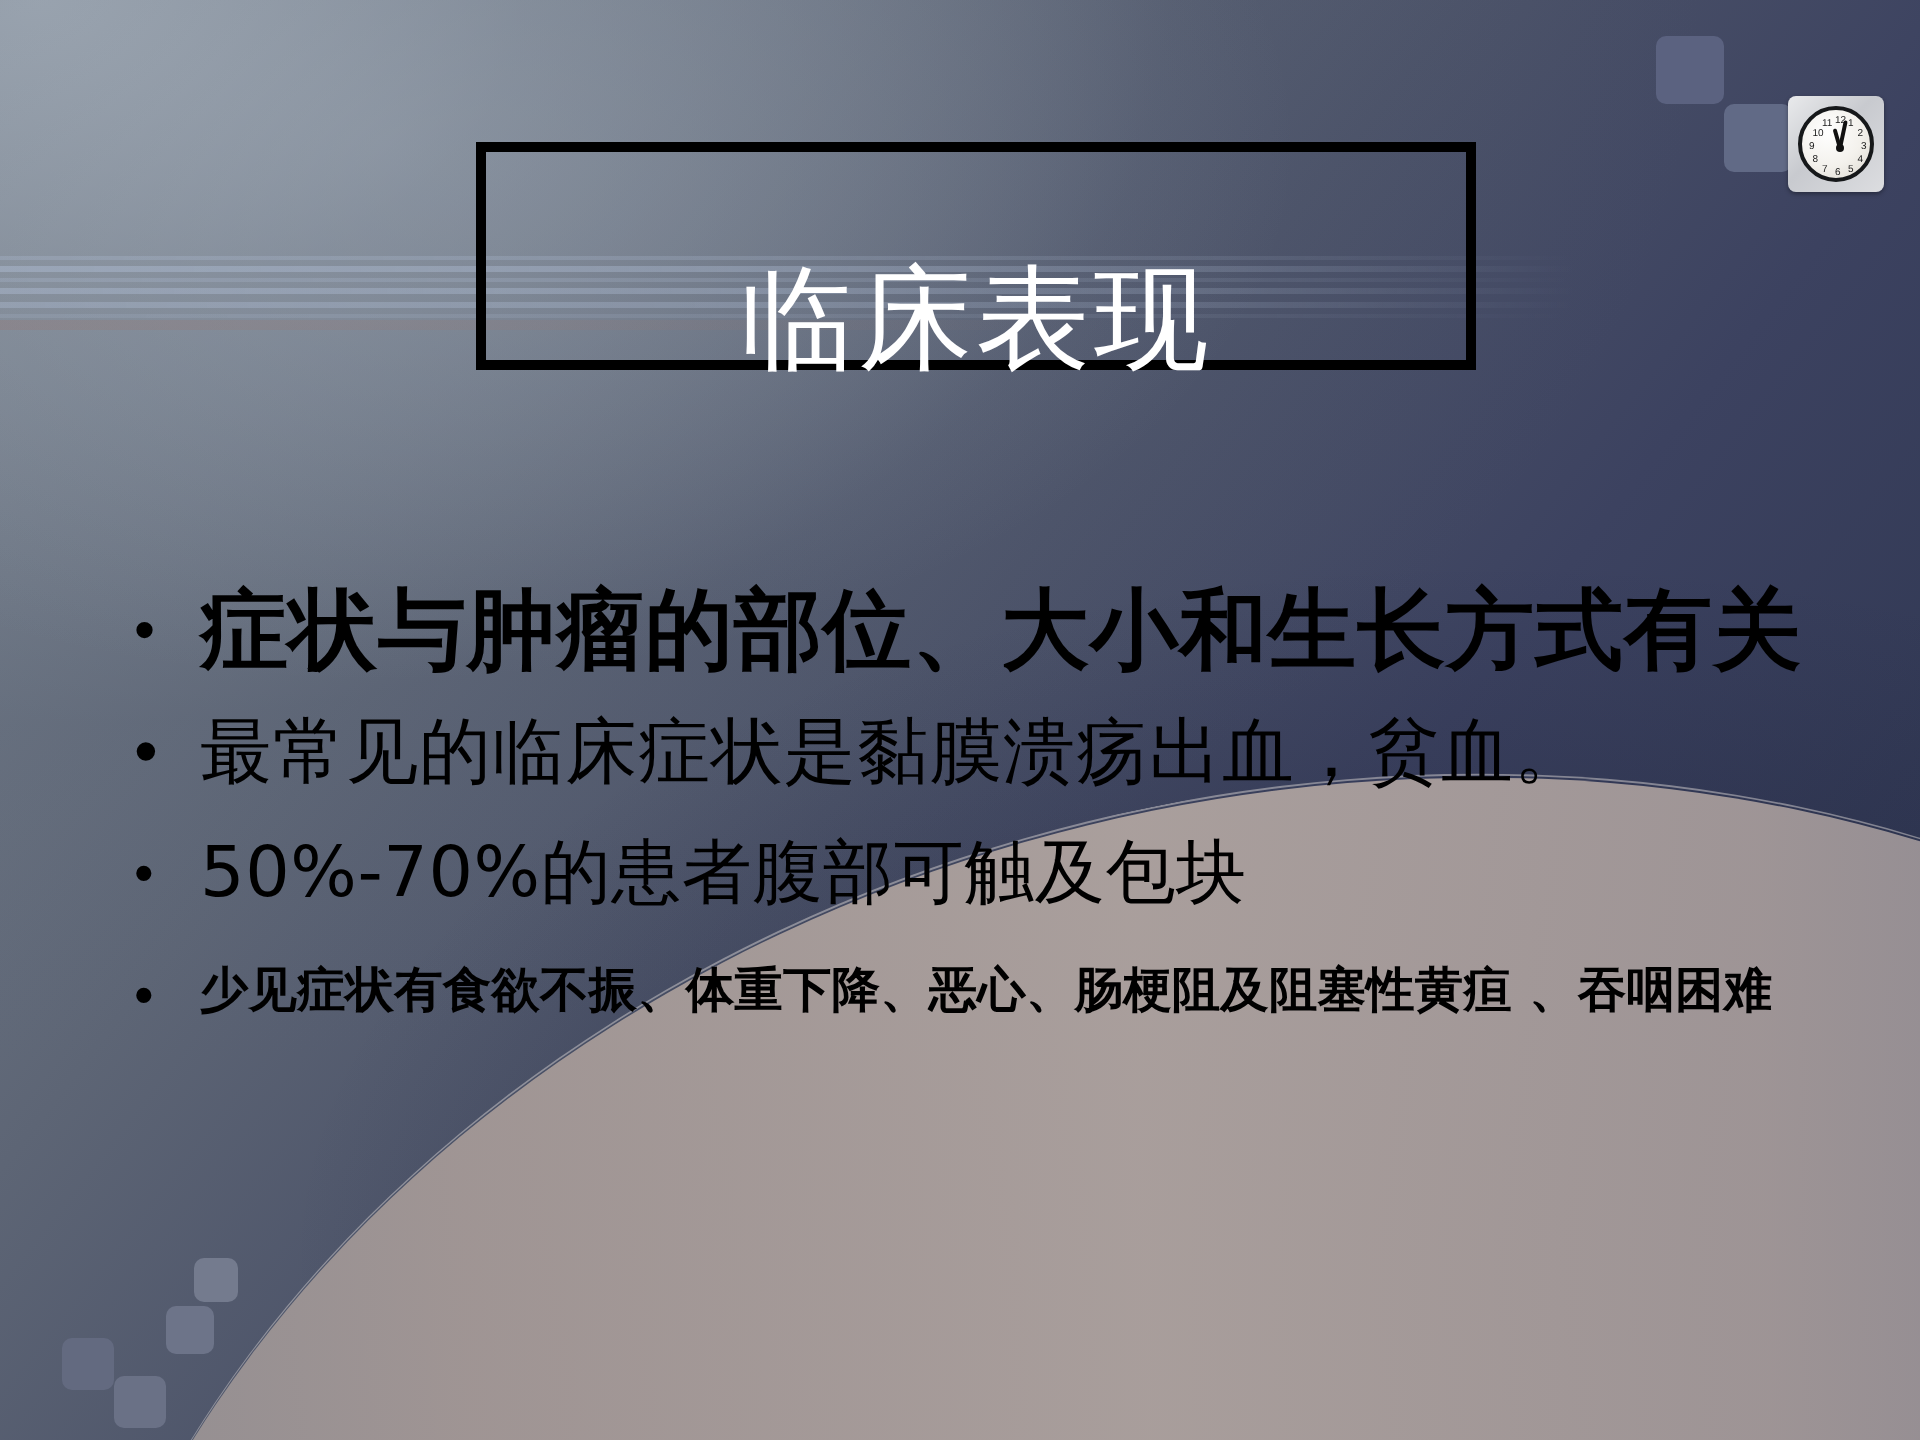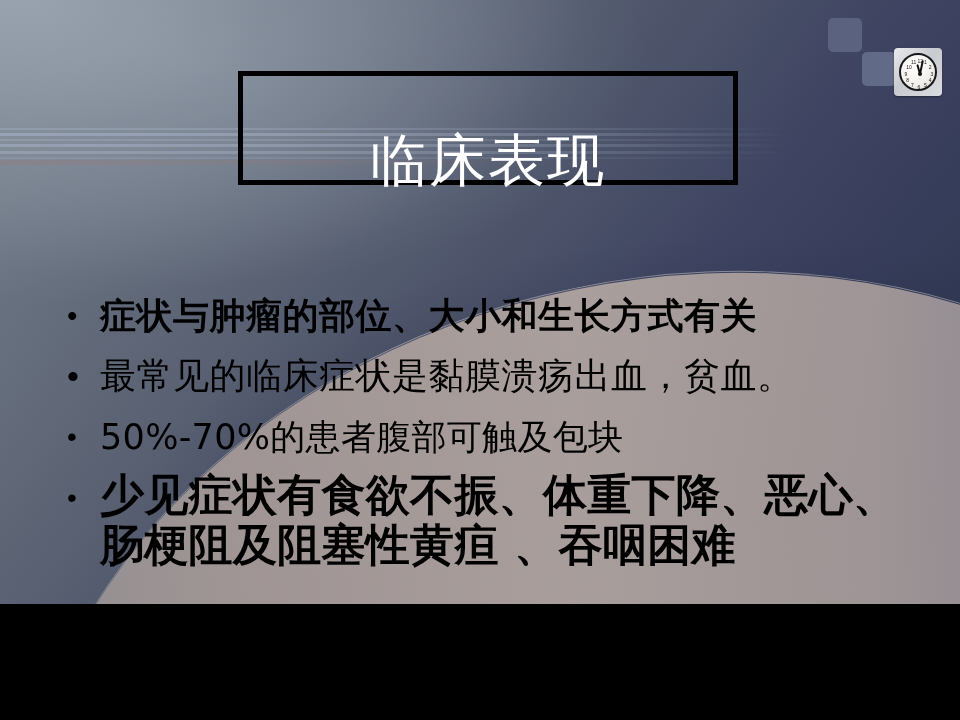--- a/index.html
+++ b/index.html
@@ -3,21 +3,21 @@
 <meta charset="utf-8">
 <style>
   html, body {
     margin: 0;
     padding: 0;
     background: #000;
   }
   #slide {
     position: relative;
     width: 960px;
-    height: 604px;
+    height: 720px;
     overflow: hidden;
     font-family: "Liberation Sans", "DejaVu Sans", sans-serif;
     background:
       radial-gradient(140% 120% at 2% 0%, rgba(150,160,172,0.95) 0%, rgba(132,142,156,0.55) 18%, rgba(90,100,120,0.18) 42%, rgba(60,68,94,0.0) 62%),
       linear-gradient(128deg, #7e868f 0%, #6d7683 14%, #5d6575 30%, #4b5268 48%, #3c4260 66%, #333a56 82%, #2c3350 100%);
   }
 
   
   .tone-a {
     position: absolute;
@@ -182,21 +182,21 @@
     flex: 1 1 auto;
     color: #000;
   }
 
   
   .b1 { margin-bottom: 2px; }
   .b1 .bullet-dot { font-size: 30px; line-height: 56px; }
   .b1 .bullet-text {
     font-family: "DejaVu Sans", "Liberation Sans", sans-serif;
     font-weight: 700;
-    font-size: 36px;
+    font-size: 44px;
     line-height: 56px;
     letter-spacing: 0.5px;
   }
 
   
   .b2 { margin-bottom: 2px; }
   .b2 .bullet-dot { font-size: 34px; line-height: 60px; }
   .b2 .bullet-text {
     font-family: Liberation Sans, sans-serif;
     font-weight: 400;
@@ -214,21 +214,21 @@
     font-size: 35px;
     line-height: 58px;
     letter-spacing: 0.3px;
   }
 
   
   .b4 .bullet-dot { font-size: 28px; line-height: 56px; }
   .b4 .bullet-text {
     font-family: "DejaVu Sans", "Liberation Sans", sans-serif;
     font-weight: 700;
-    font-size: 44px;
+    font-size: 24px;
     line-height: 50px;
     letter-spacing: 0.3px;
     max-width: 800px;
   }
 </style>
 </head>
 <body>
 
 <div id="slide">
 

